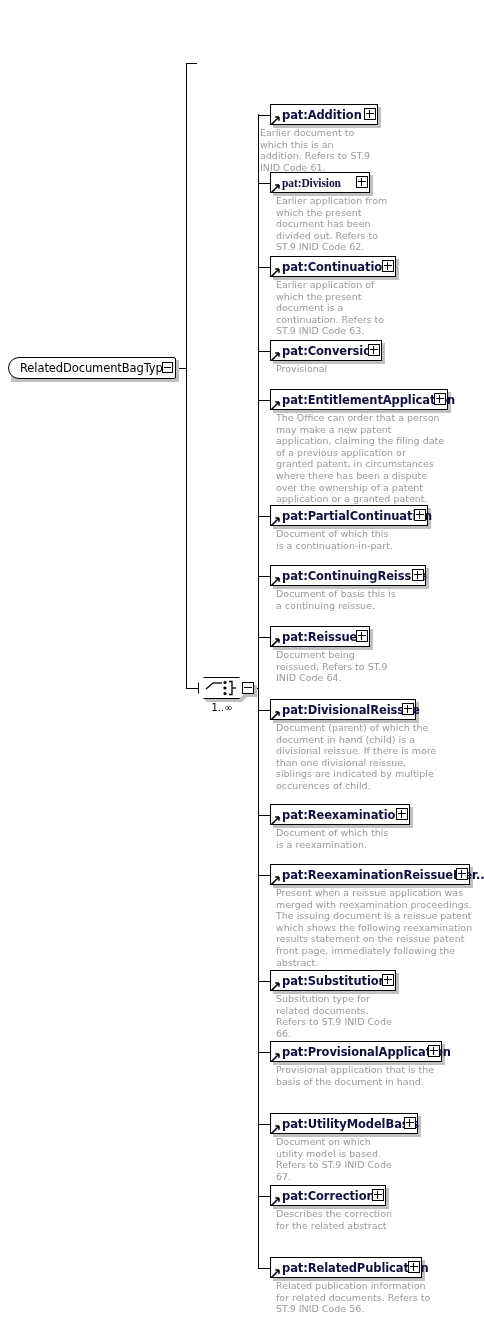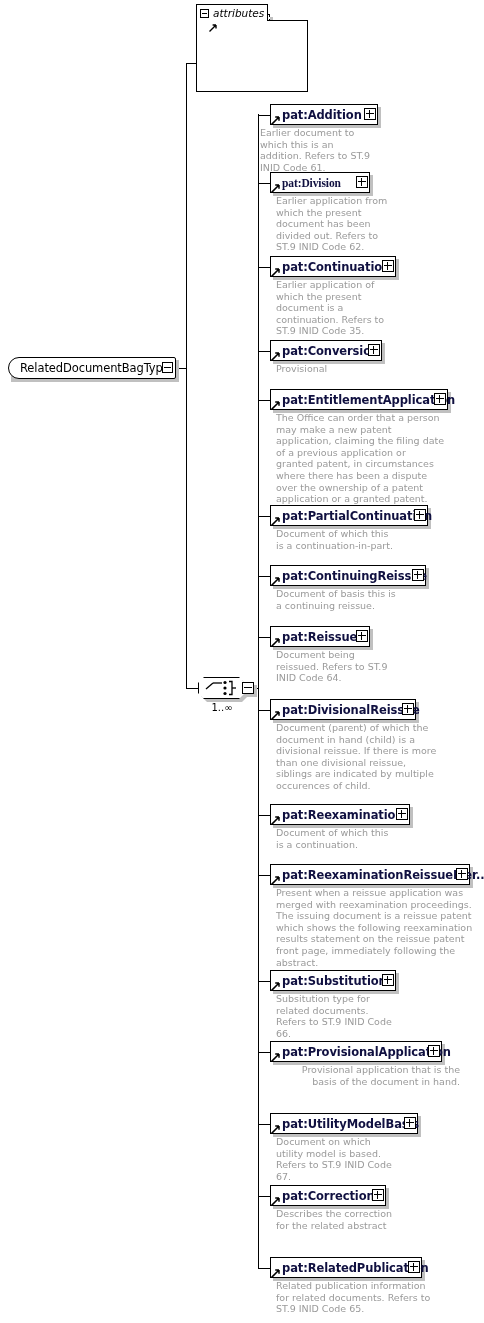--- a/index.html
+++ b/index.html
@@ -373,39 +373,20 @@
     </div>
 
   <div class="root-node">
     <div class="shadow"></div>
     <div class="body">
       <span class="label">RelatedDocumentBagType</span>
     </div>
     <div class="collapse-box"></div>
   </div>
 
-  <div class="attrs-group">
-    <div class="attrs-panel"></div>
-    <div class="attrs-panel-top-right"></div>
-    <div class="attrs-tab">
-      <span class="minus-box"></span>
-      <span class="attrs-label">attributes</span>
-    </div>
-
-    <div class="attr-node">
-      <div class="shadow"></div>
-      <div class="body">
-        <span class="label">com:id</span>
-      </div>
-      <svg class="arrow" viewBox="0 0 9 9" width="9" height="9">
-        <path d="M0.5 8.5 L7 2 M7 2 L3.6 2 M7 2 L7 5.4" stroke="#000" stroke-width="1.4" fill="none"></path>
-      </svg>
-    </div>
-    <div class="attr-desc">Unique identifier global to the entire document</div>
-  </div>
 
   <div class="choice-node">
     <div class="oct-shadow"></div>
     <div class="oct"></div>
     <svg class="oct-svg" width="47" height="22" viewBox="0 0 47 22">
 
       <path d="M8 12 L15 6" stroke="#000" stroke-width="1.3" fill="none"></path>
       <path d="M15 6 L24 6" stroke="#000" stroke-width="1.3" fill="none"></path>
       <circle cx="27" cy="5.5" r="1.6" fill="#000"></circle>
       <circle cx="27" cy="11" r="1.6" fill="#000"></circle>
@@ -444,21 +425,21 @@
       <div class="elem" style="left: 270px; top: 256px; width: 126px; height: 21px;">
         <div class="shadow"></div>
         <div class="body">
           <span class="label">pat:Continuation</span>
         </div>
         <svg class="arrow" viewBox="0 0 10 10" width="10" height="10">
           <path d="M0.6 9.4 L8 2 M8 2 L4.2 2 M8 2 L8 5.8" stroke="#000" stroke-width="1.5" fill="none"></path>
         </svg>
         <div class="expand-box"></div>
       </div>
-      <div class="elem-desc" style="left: 276px; top: 279px; width: 120px;">Earlier application of which the present document is a continuation. Refers to ST.9 INID Code 35.</div>
+      <div class="elem-desc" style="left: 276px; top: 279px; width: 120px;">Earlier application of which the present document is a continuation. Refers to ST.9 INID Code 63.</div>
       <div class="elem" style="left: 270px; top: 340px; width: 112px; height: 21px;">
         <div class="shadow"></div>
         <div class="body">
           <span class="label">pat:Conversion</span>
         </div>
         <svg class="arrow" viewBox="0 0 10 10" width="10" height="10">
           <path d="M0.6 9.4 L8 2 M8 2 L4.2 2 M8 2 L8 5.8" stroke="#000" stroke-width="1.5" fill="none"></path>
         </svg>
         <div class="expand-box"></div>
       </div>
@@ -521,21 +502,21 @@
       <div class="elem" style="left: 270px; top: 804px; width: 140px; height: 21px;">
         <div class="shadow"></div>
         <div class="body">
           <span class="label">pat:Reexamination</span>
         </div>
         <svg class="arrow" viewBox="0 0 10 10" width="10" height="10">
           <path d="M0.6 9.4 L8 2 M8 2 L4.2 2 M8 2 L8 5.8" stroke="#000" stroke-width="1.5" fill="none"></path>
         </svg>
         <div class="expand-box"></div>
       </div>
-      <div class="elem-desc" style="left: 276px; top: 827px; width: 120px;">Document of which this is a continuation.</div>
+      <div class="elem-desc" style="left: 276px; top: 827px; width: 120px;">Document of which this is a reexamination.</div>
       <div class="elem" style="left: 270px; top: 864px; width: 200px; height: 21px;">
         <div class="shadow"></div>
         <div class="body">
           <span class="label">pat:ReexaminationReissueMer...</span>
         </div>
         <svg class="arrow" viewBox="0 0 10 10" width="10" height="10">
           <path d="M0.6 9.4 L8 2 M8 2 L4.2 2 M8 2 L8 5.8" stroke="#000" stroke-width="1.5" fill="none"></path>
         </svg>
         <div class="expand-box"></div>
       </div>
@@ -554,21 +535,21 @@
       <div class="elem" style="left: 270px; top: 1041px; width: 172px; height: 21px;">
         <div class="shadow"></div>
         <div class="body">
           <span class="label">pat:ProvisionalApplication</span>
         </div>
         <svg class="arrow" viewBox="0 0 10 10" width="10" height="10">
           <path d="M0.6 9.4 L8 2 M8 2 L4.2 2 M8 2 L8 5.8" stroke="#000" stroke-width="1.5" fill="none"></path>
         </svg>
         <div class="expand-box"></div>
       </div>
-      <div class="elem-desc" style="left: 276px; top: 1064px; width: 184px; text-align: right;">Provisional application that is the basis of the document in hand.</div>
+      <div class="elem-desc" style="left: 276px; top: 1064px; width: 184px;">Provisional application that is the basis of the document in hand.</div>
       <div class="elem" style="left: 270px; top: 1113px; width: 148px; height: 21px;">
         <div class="shadow"></div>
         <div class="body">
           <span class="label">pat:UtilityModelBasis</span>
         </div>
         <svg class="arrow" viewBox="0 0 10 10" width="10" height="10">
           <path d="M0.6 9.4 L8 2 M8 2 L4.2 2 M8 2 L8 5.8" stroke="#000" stroke-width="1.5" fill="none"></path>
         </svg>
         <div class="expand-box"></div>
       </div>
@@ -587,16 +568,16 @@
       <div class="elem" style="left: 270px; top: 1257px; width: 152px; height: 21px;">
         <div class="shadow"></div>
         <div class="body">
           <span class="label">pat:RelatedPublication</span>
         </div>
         <svg class="arrow" viewBox="0 0 10 10" width="10" height="10">
           <path d="M0.6 9.4 L8 2 M8 2 L4.2 2 M8 2 L8 5.8" stroke="#000" stroke-width="1.5" fill="none"></path>
         </svg>
         <div class="expand-box"></div>
       </div>
-      <div class="elem-desc" style="left: 276px; top: 1280px; width: 160px;">Related publication information for related documents. Refers to ST.9 INID Code 65.</div>
+      <div class="elem-desc" style="left: 276px; top: 1280px; width: 160px;">Related publication information for related documents. Refers to ST.9 INID Code 56.</div>
     </div>
 
 </div>
 
 </body></html>

